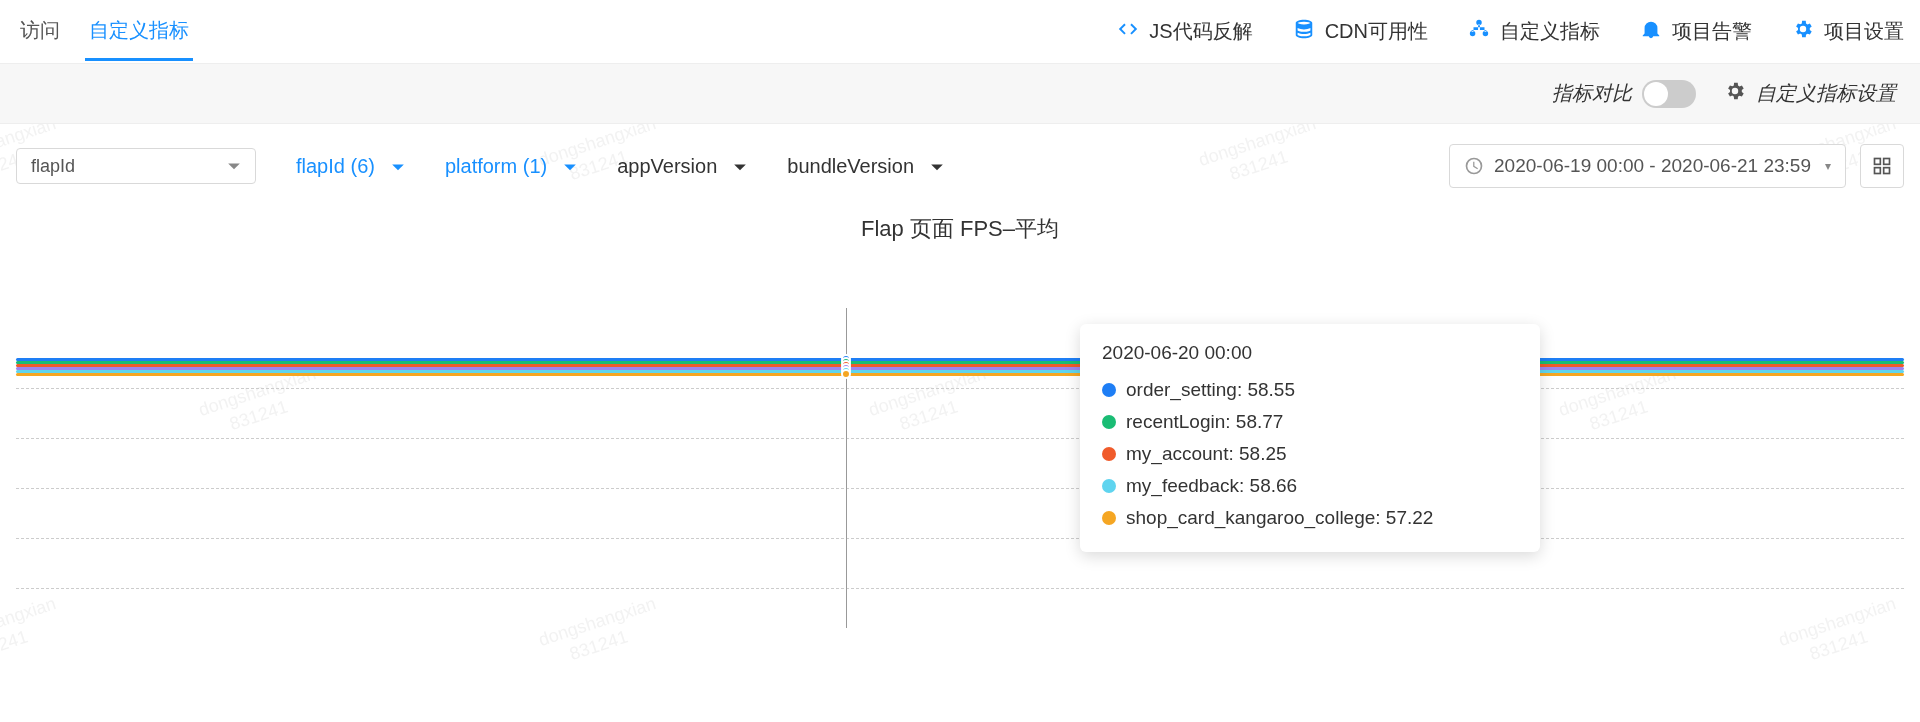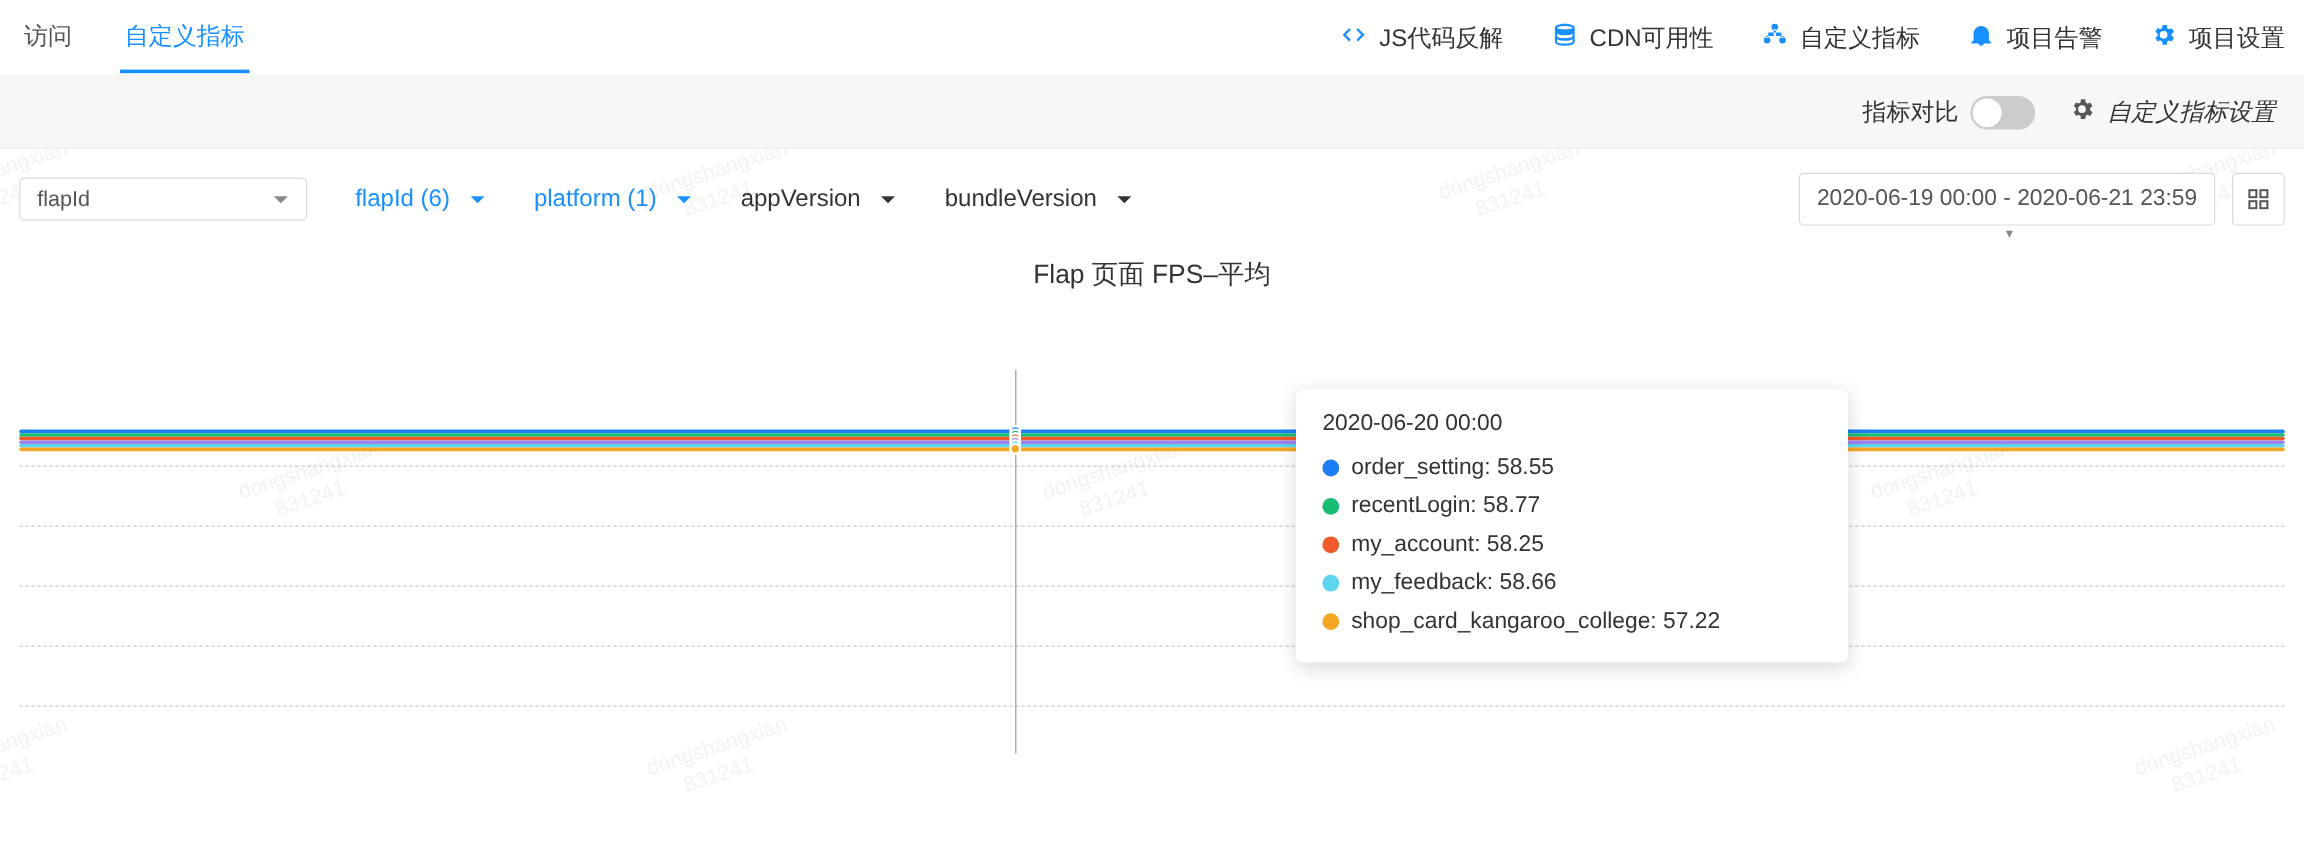--- a/index.html
+++ b/index.html
@@ -38,21 +38,21 @@
     align-items: center;
     height: 64px;
     padding: 0 16px;
     border-bottom: 1px solid #eee;
     background: #fff;
     position: relative;
     z-index: 2;
   }
   .tabs {
     display: flex;
-    gap: 36px;
+    gap: 21px;
   }
   .tab {
     font-size: 20px;
     color: #555;
     padding: 14px 4px 16px;
     cursor: pointer;
     position: relative;
   }
   .tab.active {
     color: #1890ff;
@@ -92,21 +92,21 @@
     justify-content: flex-end;
     gap: 28px;
     position: relative;
     z-index: 2;
   }
   .toggle-wrap {
     display: flex;
     align-items: center;
     gap: 10px;
   }
-  .toggle-label { font-size: 20px; color: #333; }
+  .toggle-label { font-size: 20px; color: #333; font-style: italic; }
   .toggle {
     width: 54px; height: 28px;
     background: #ccc;
     border-radius: 14px;
     position: relative;
     cursor: pointer;
   }
   .toggle .knob {
     position: absolute;
     left: 2px; top: 2px;
@@ -170,21 +170,20 @@
     align-items: center;
     height: 44px;
     border: 1px solid #d9d9d9;
     border-radius: 4px;
     padding: 0 14px;
     background: #fff;
     gap: 10px;
     cursor: pointer;
     font-size: 19px;
     color: #555;
-    flex-direction: column;
   }
   .date-picker svg.clock { width: 20px; height: 20px; fill:#999; }
   .date-picker .tri { font-size: 12px; color:#888; margin-left: 4px;}
   .grid-btn {
     width: 44px; height: 44px;
     border: 1px solid #d9d9d9;
     border-radius: 4px;
     display:flex;align-items:center;justify-content:center;
     cursor:pointer;
     background:#fff;

